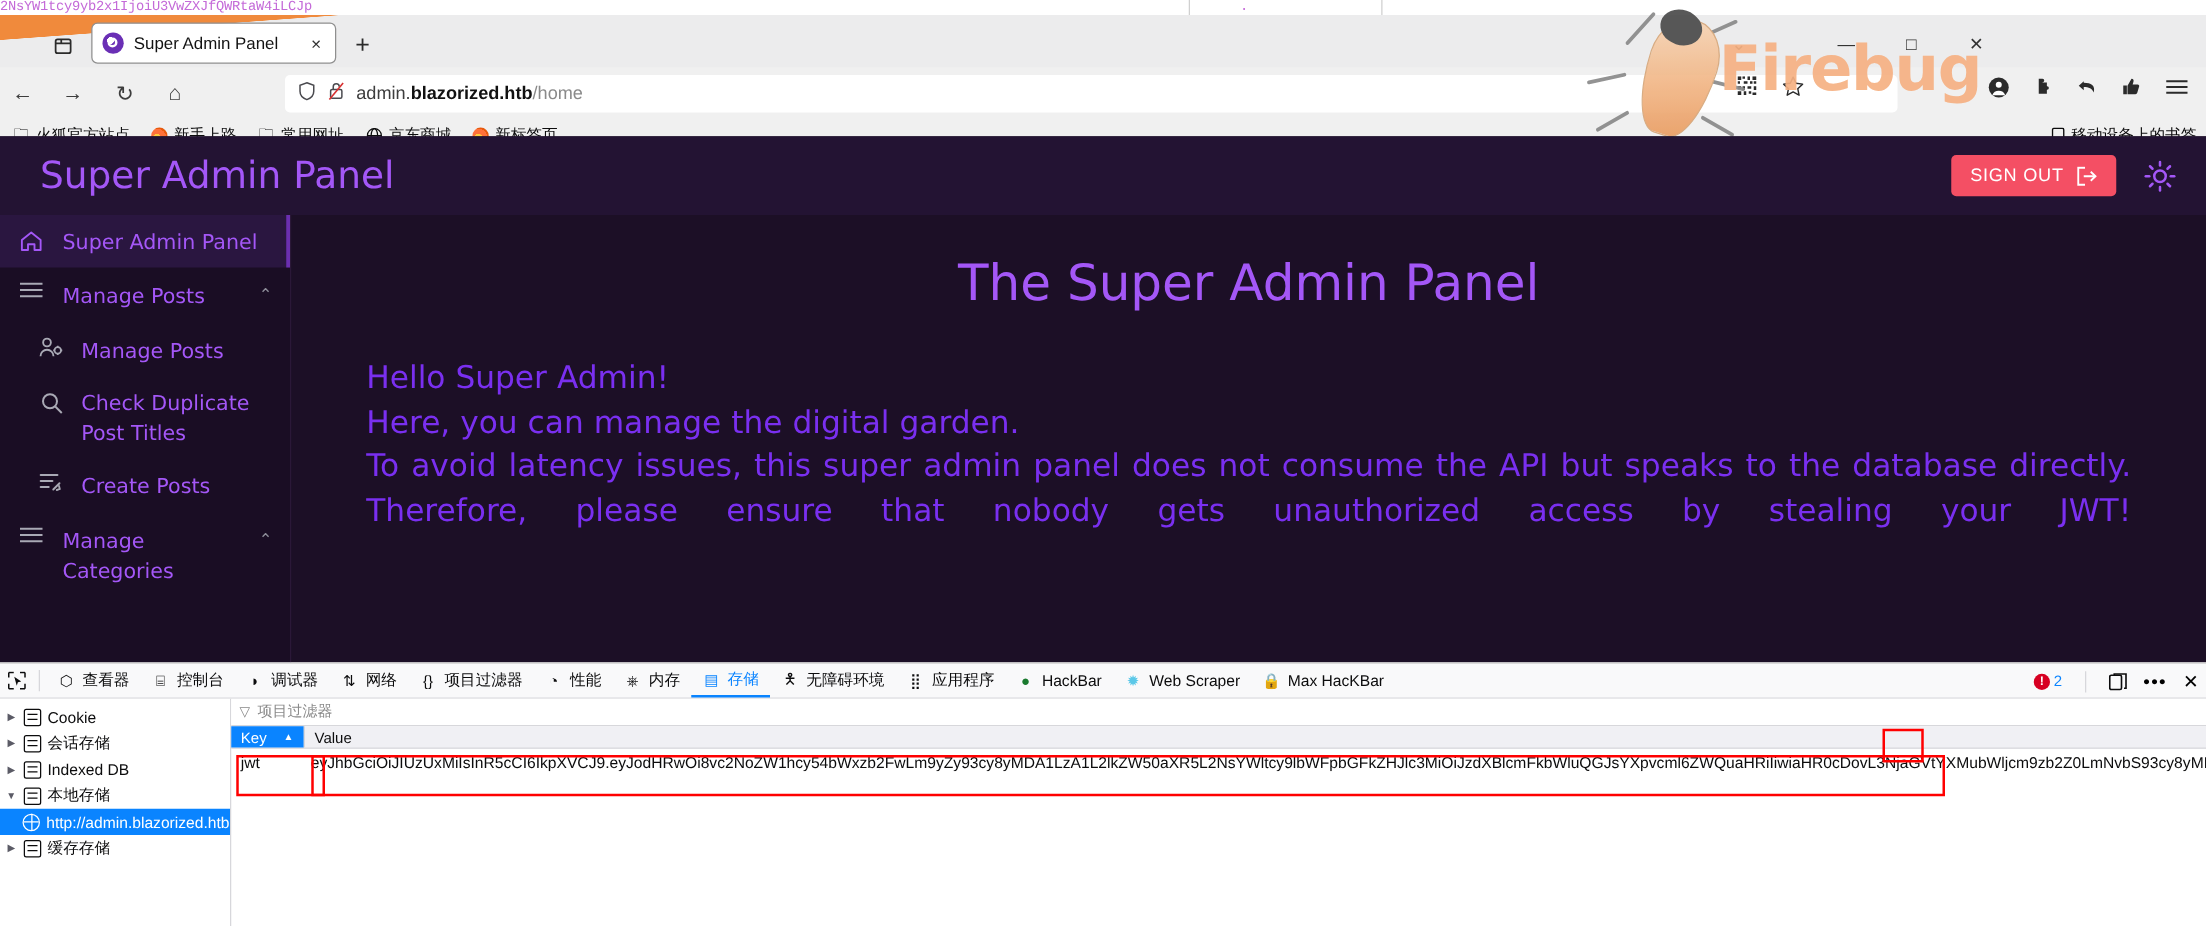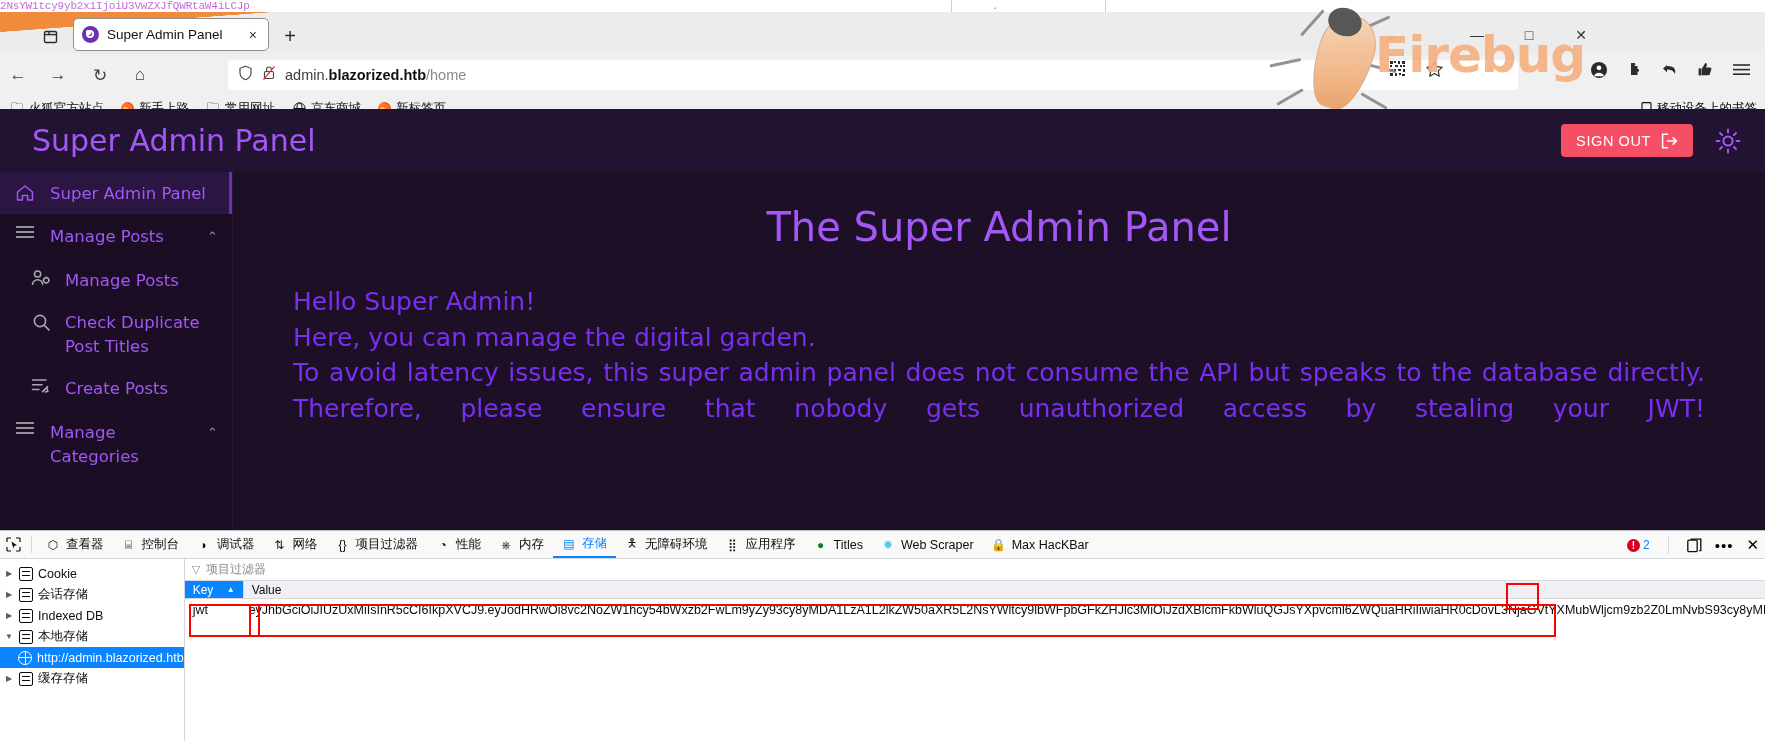--- a/index.html
+++ b/index.html
@@ -544,21 +544,21 @@
     <div class="dt-tab">
       <span class="ti">🯅</span>
       <span>无障碍环境</span>
     </div>
     <div class="dt-tab">
       <span class="ti">⣿</span>
       <span>应用程序</span>
     </div>
     <div class="dt-tab">
       <span class="ti" style="color:#1a7a2e">●</span>
-      <span>Titles</span>
+      <span>HackBar</span>
     </div>
     <div class="dt-tab">
       <span class="ti" style="color:#5bc8e8">✹</span>
       <span>Web Scraper</span>
     </div>
     <div class="dt-tab">
       <span class="ti">🔒</span>
       <span>Max HacKBar</span>
     </div>
 

